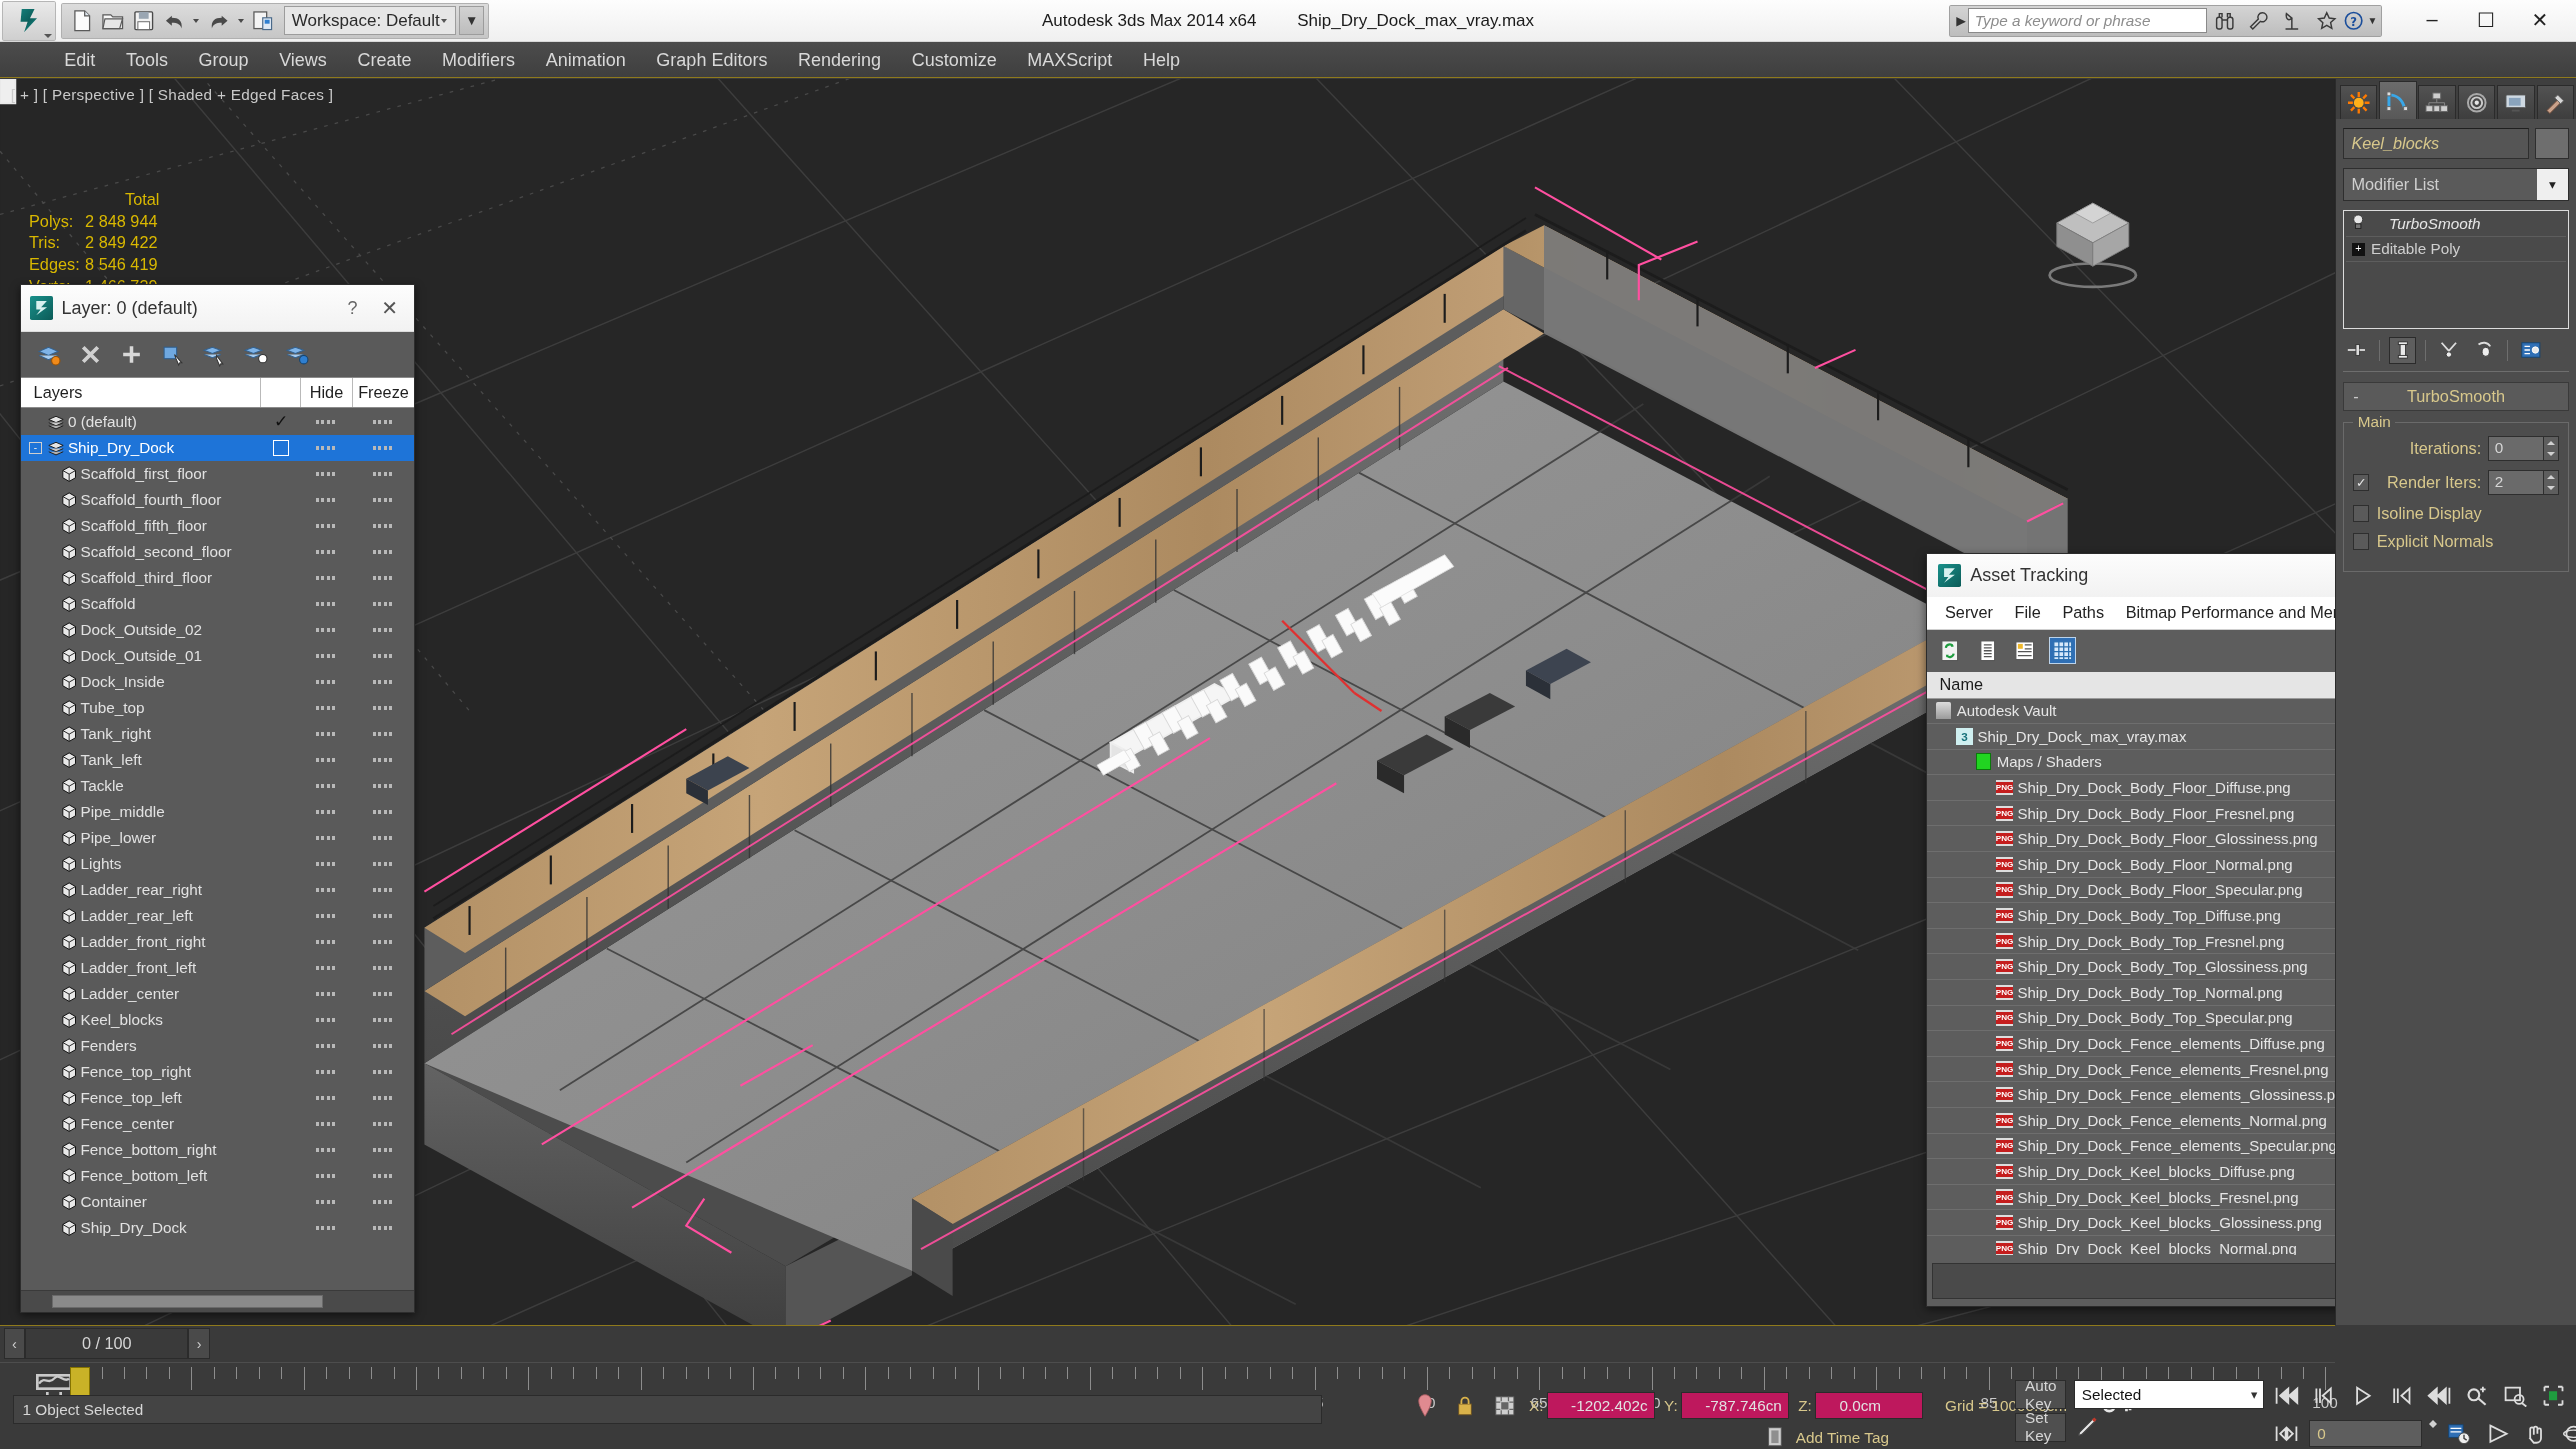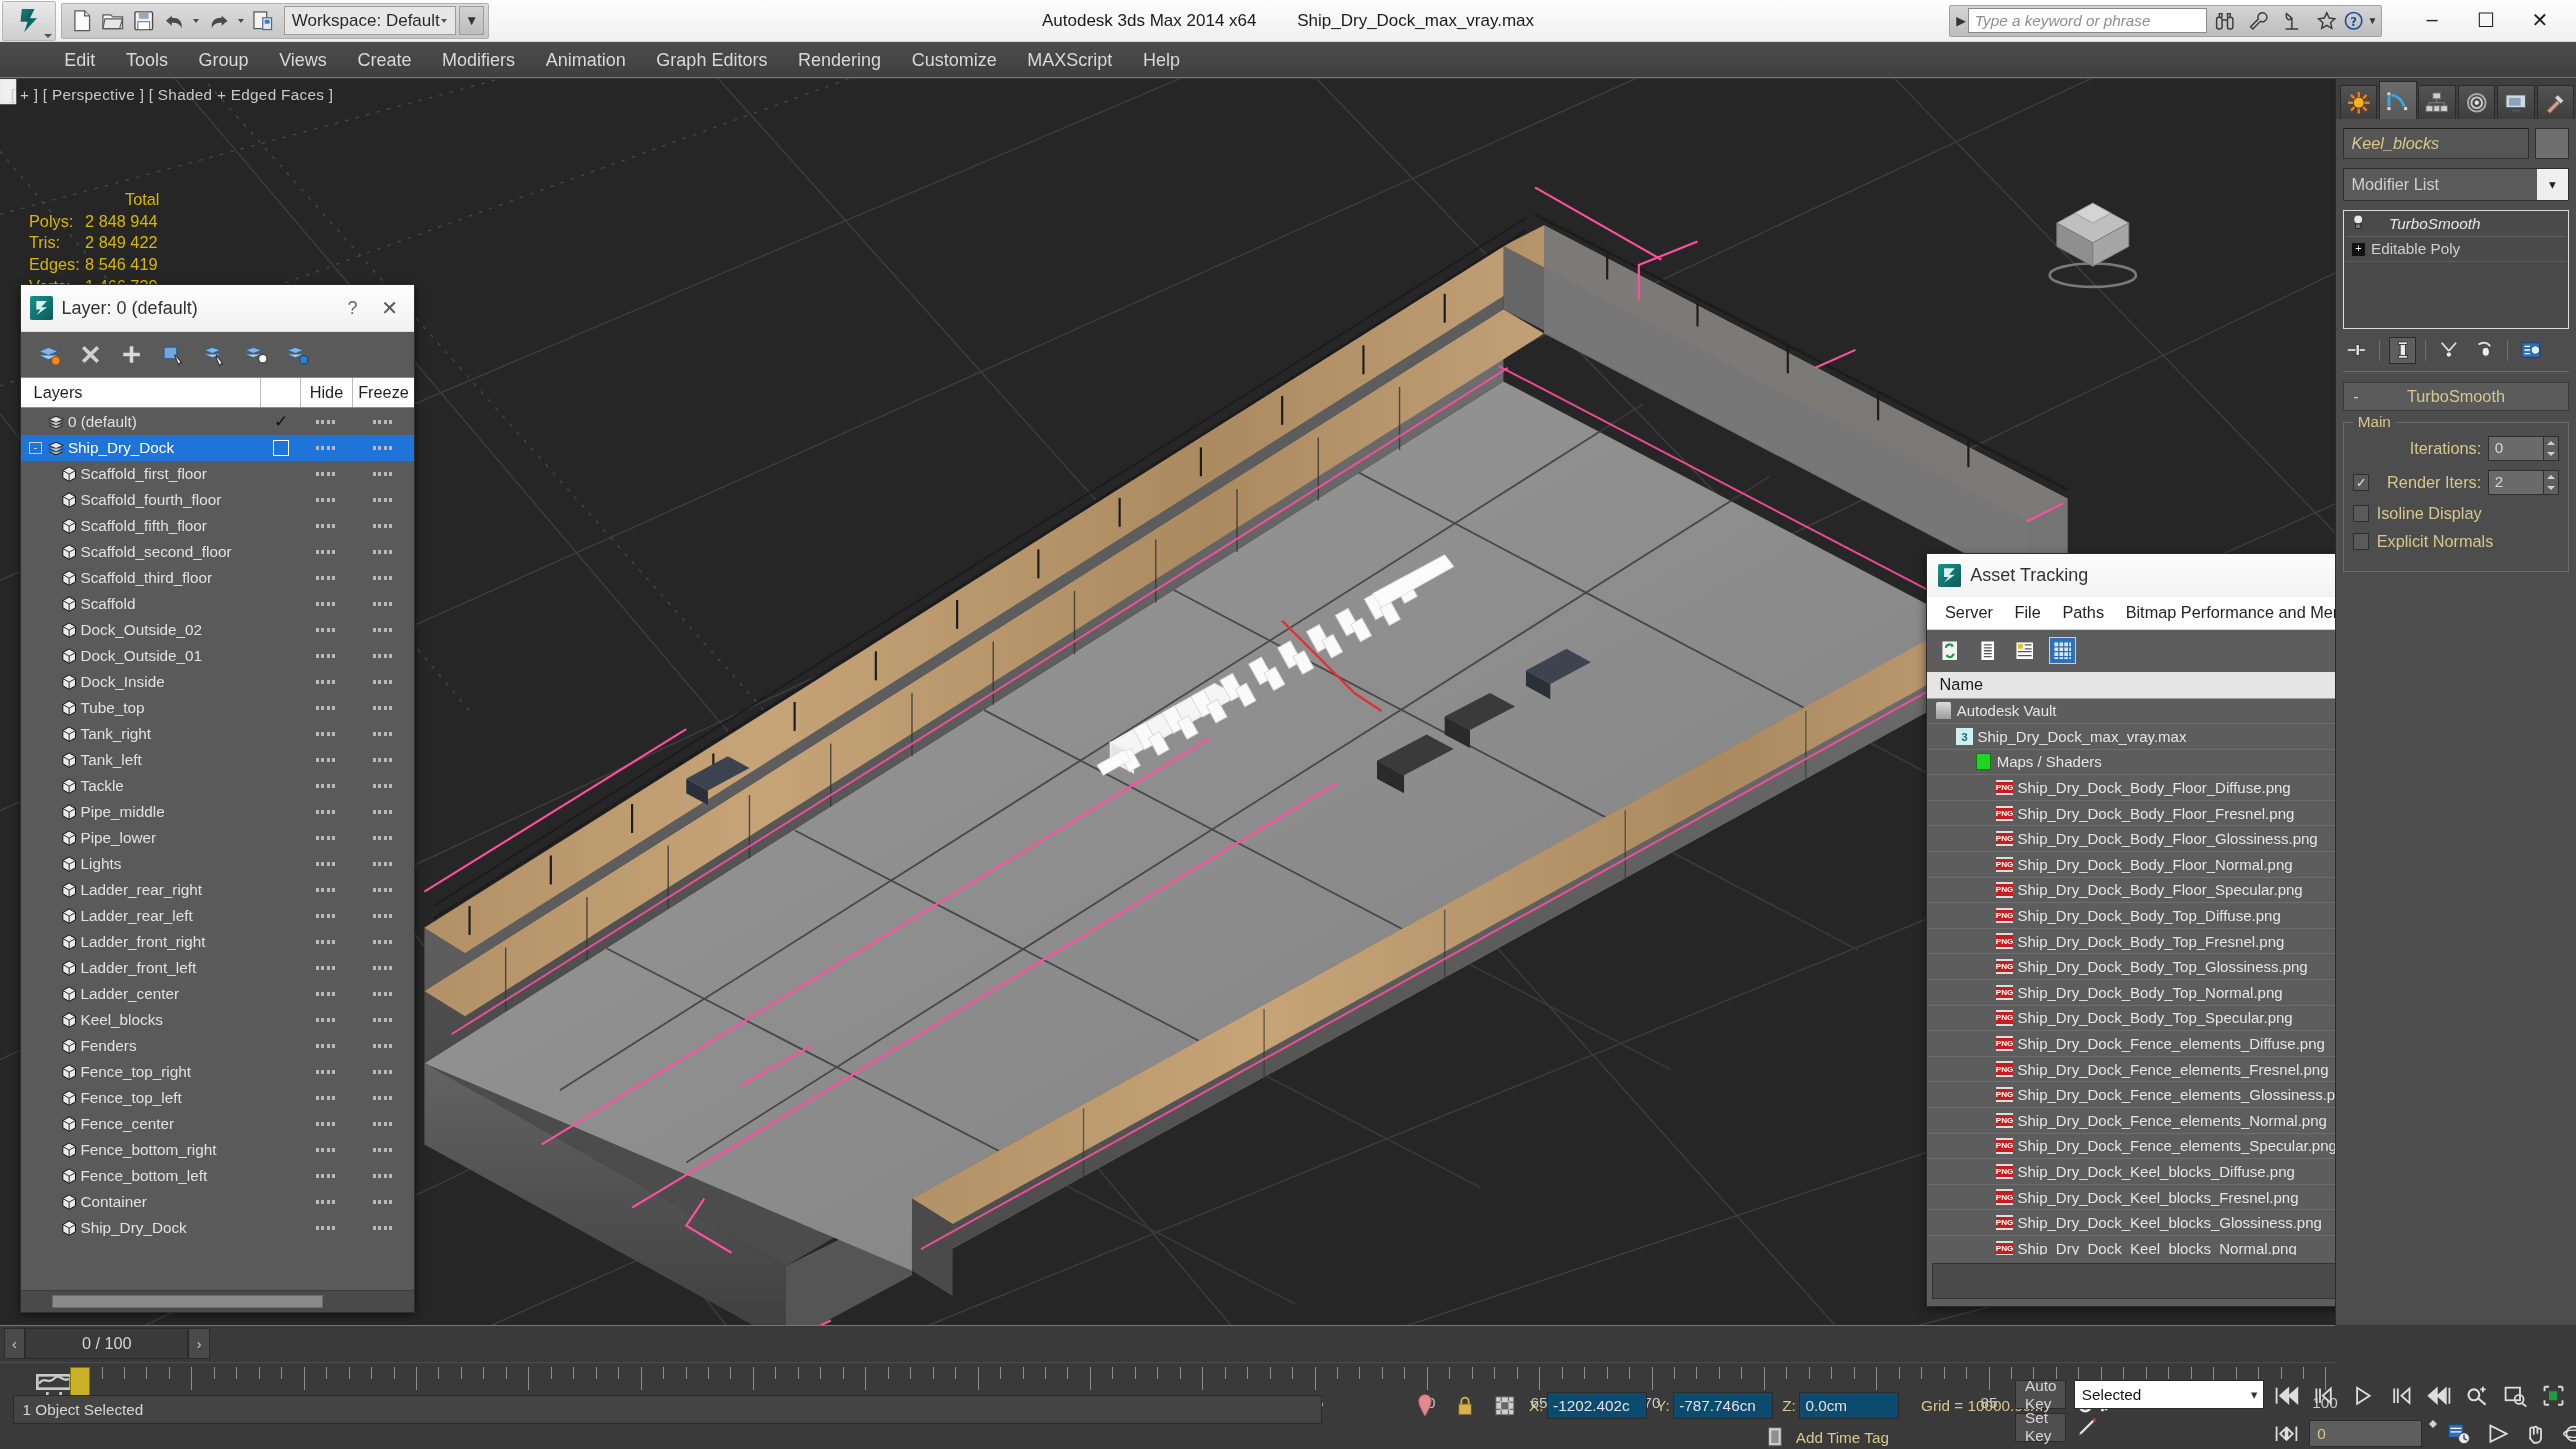--- a/index.html
+++ b/index.html
@@ -220,22 +220,22 @@
   .tlabel{position:absolute;top:31px;color:#c9c9c9;font-size:15.3px;transform:translateX(-50%);}
   .slider{position:absolute;left:70px;top:3.6px;width:20px;height:34px;background:#c9b227;border:0.9px solid #857300;}
   .statusrow{position:absolute;left:12.6px;top:1395px;width:1309px;height:29px;background:#444;border:0.9px solid #2b2b2b;
     display:flex;align-items:center;padding-left:9px;color:#d6d6d6;font-size:15.3px;}
   .promptrow{position:absolute;left:12.6px;top:1425px;width:1779px;height:24.4px;background:#444;border:0.9px solid #2b2b2b;
     display:flex;align-items:center;padding-left:9px;color:#d6d6d6;font-size:15.3px;}
   .coordbar{position:absolute;left:1409px;top:1390px;display:flex;align-items:center;gap:9px;}
   .coordbar .ci{width:31px;height:31px;display:flex;align-items:center;justify-content:center;}
   .cfield{display:flex;align-items:center;color:#d8c88c;font-size:15.3px;}
   .cfield .k{margin-right:3.6px;}
-  .cfield .v{width:100px;height:27px;background:#0c4a6e;border:0.9px solid #2b2b2b;
-    display:flex;align-items:center;padding-left:5px;color:#e2e2e2;font-size:15.3px;overflow:hidden;}
+  .cfield .v{width:108px;height:27px;background:#be185d;border:0.9px solid #2b2b2b;
+    display:flex;align-items:center;padding-left:23px;color:#e2e2e2;font-size:15.3px;overflow:hidden;}
   .gridlbl{margin-left:12.6px;color:#d8c88c;font-size:15.3px;}
   .keybar{position:absolute;left:2015px;top:1380px;display:flex;align-items:flex-start;gap:7.2px;}
   .keycol{display:flex;flex-direction:column;gap:3.6px;}
   .kbtn{height:29px;padding:0 9px;background:#4f4f4f;border:0.9px solid #2b2b2b;color:#d6d6d6;
     font-size:15.3px;display:flex;align-items:center;justify-content:center;cursor:pointer;}
   .selbox{width:190px;height:29px;background:#fff;border:0.9px solid #2b2b2b;display:flex;align-items:center;
     padding-left:7.2px;color:#111;font-size:15.3px;}
   .selbox .cv{margin-left:auto;margin-right:5.4px;color:#333;font-size:12.6px;}
   .kfilt{width:167px;height:29px;background:#4f4f4f;border:0.9px solid #2b2b2b;color:#d6d6d6;font-size:15.3px;
     display:flex;align-items:center;justify-content:center;}

